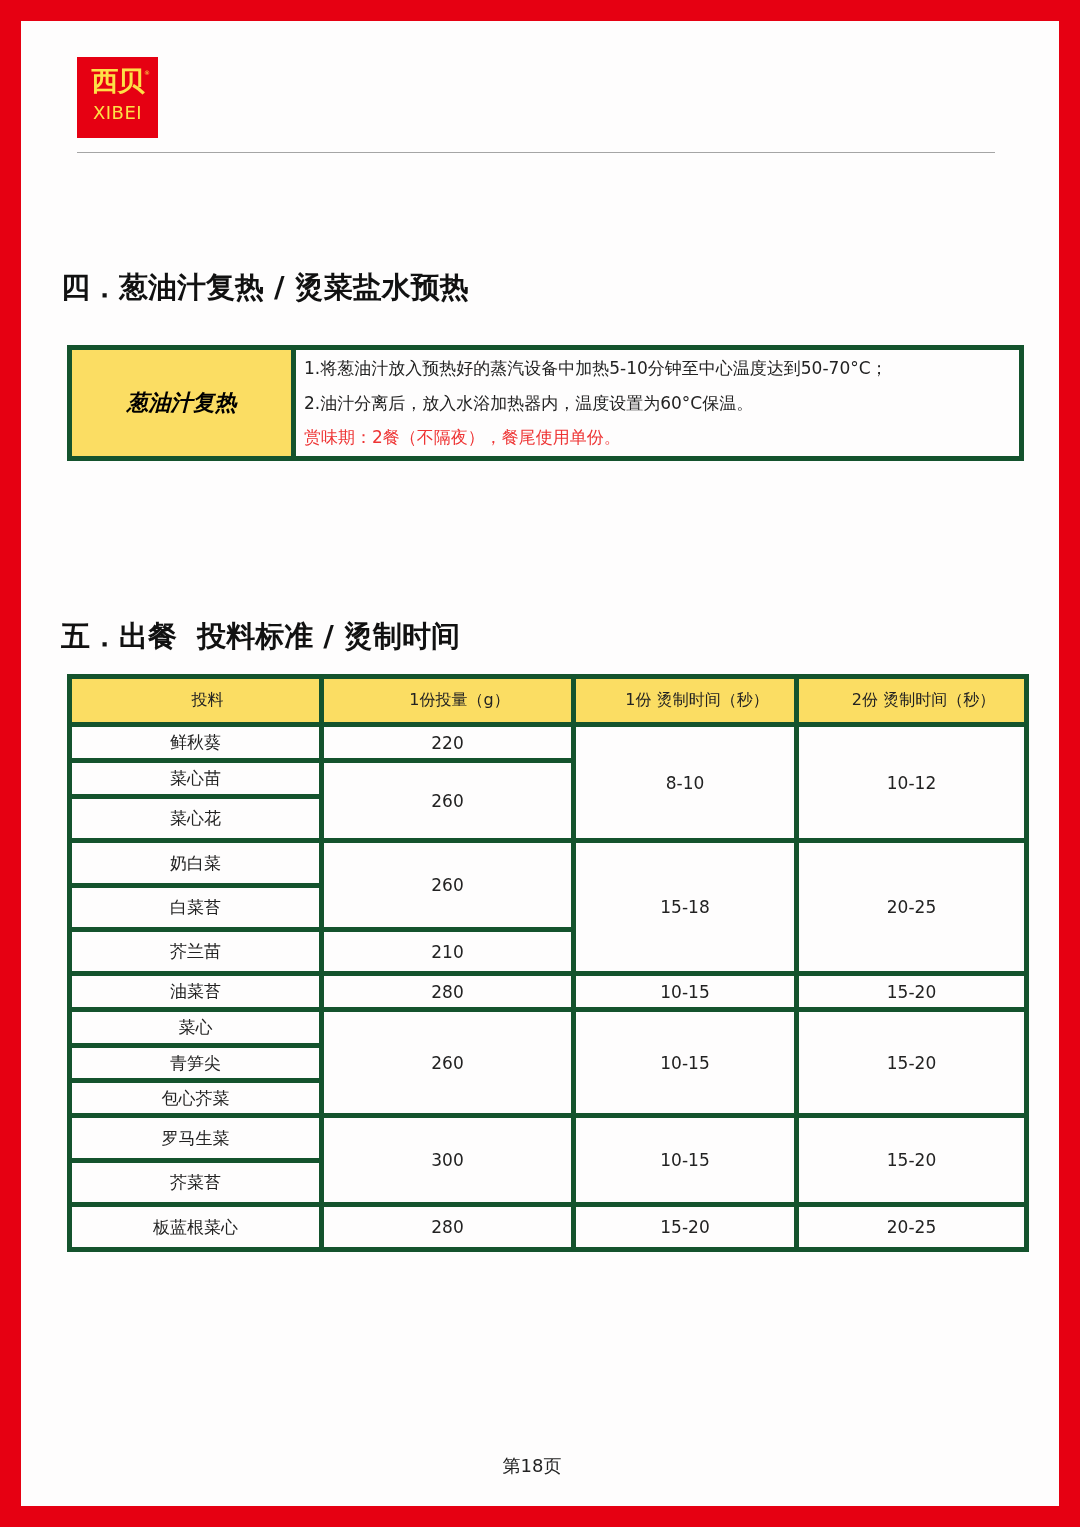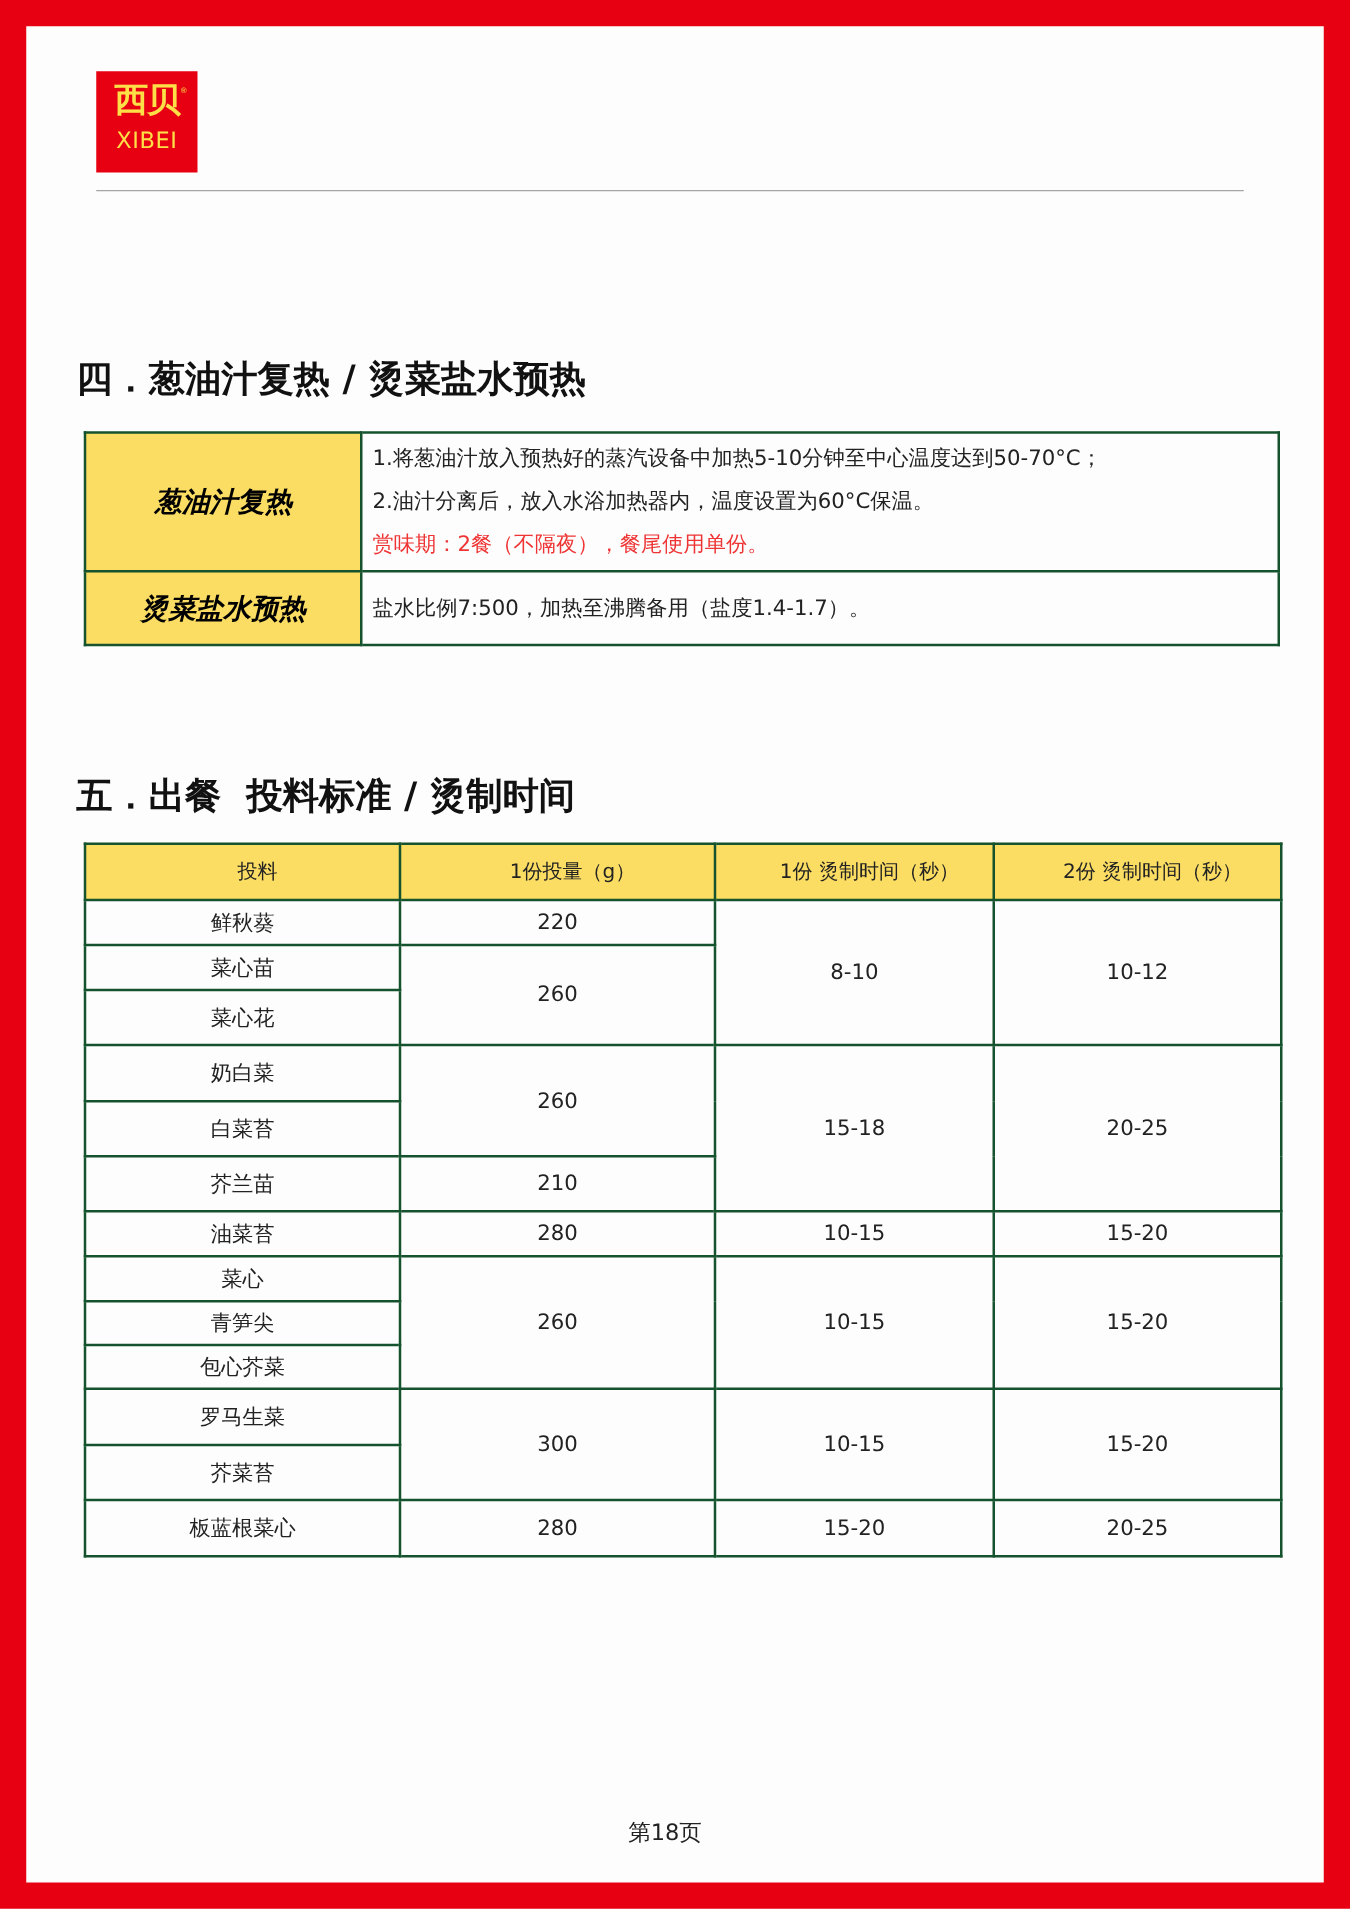--- a/index.html
+++ b/index.html
@@ -18,21 +18,21 @@
     background: #e60012; color: #fde047; text-align: center;
   }
   .logo .cn { position: absolute; left: 0; right: 0; top: 9px; font-size: 27px; font-weight: bold; letter-spacing: -1px; line-height: 30px; }
   .logo .reg { position: absolute; right: 8px; top: 12px; font-size: 6px; }
   .logo .en { position: absolute; left: 0; right: 0; top: 46px; font-size: 18px; line-height: 20px; letter-spacing: 0.5px; }
   .divider { position: absolute; left: 56px; top: 131px; width: 918px; height: 1px; background: #a5a5a5; }
   .h2 {
     position: absolute; left: 40px; font-size: 29px; font-weight: bold; line-height: 36px; color: #111; white-space: pre;
   }
   table { border-collapse: collapse; position: absolute; table-layout: fixed; }
-  td, th { border: 2px solid #14532d; padding: 0; text-align: center; vertical-align: middle; }
+  td, th { border: 5px solid #14532d; padding: 0; text-align: center; vertical-align: middle; }
   .t1 { left: 46px; top: 324px; width: 957px; }
   .t1 .lab { background: #fbdd63; font-weight: bold; font-size: 22px; color: #000000; width: 219px; font-style: italic; }
   .t1 .txt { text-align: left; padding-left: 8px; font-size: 17px; color: #222; }
   .t1 .line { line-height: 34.5px; }
   .t1 .red { color: #ee3434; }
   .t2 { left: 46px; top: 653px; width: 957px; font-size: 17px; color: #222; }
   .t2 th { background: #fbdd63; font-weight: normal; height: 43px; font-size: 16px; padding-left: 24px; }
   .pageno { position: absolute; left: 0; right: 16px; top: 1433px; text-align: center; font-size: 18px; color: #222; }
 </style>
 </head>
@@ -41,36 +41,30 @@
 <div class="page">
 
   <div class="logo">
     <div class="cn">西贝</div>
     <div class="reg">®</div>
     <div class="en">XIBEI</div>
   </div>
 
   <div class="divider"></div>
 
-  <div class="h2" style="top:264px;">四．葱油汁复热 / 烫菜盐水预热</div>
+  <div class="h2" style="top:248px;">四．葱油汁复热 / 烫菜盐水预热</div>
 
   <table class="t1">
     <tbody>
         <tr style="height:111px;">
       <td class="lab">葱油汁复热</td>
       <td class="txt">
         <div class="line">1.将葱油汁放入预热好的蒸汽设备中加热5-10分钟至中心温度达到50-70°C；</div>
         <div class="line">2.油汁分离后，放入水浴加热器内，温度设置为60°C保温。</div>
         <div class="line red">赏味期：2餐（不隔夜），餐尾使用单份。</div>
-      </td>
-    </tr>
-    <tr style="height:59px;">
-      <td class="lab">烫菜盐水预热</td>
-      <td class="txt">
-        <div>盐水比例7:500，加热至沸腾备用（盐度1.4-1.7）。</div>
       </td>
     </tr>
   </tbody>
     </table>
 
   <div class="h2" style="top:597px;">五．出餐  投料标准 / 烫制时间</div>
 
   <table class="t2">
     <colgroup>
         <col style="width:252px">

